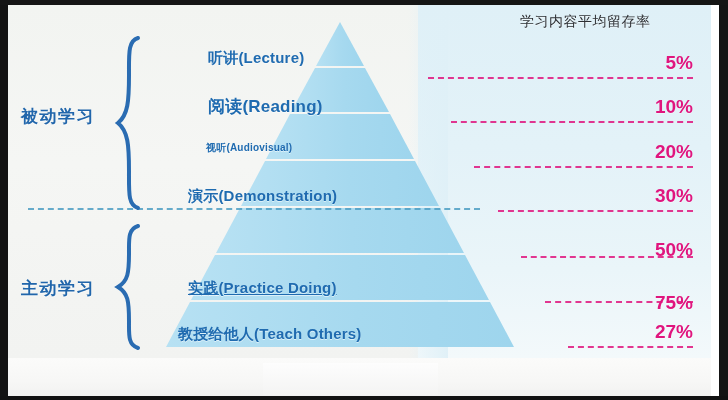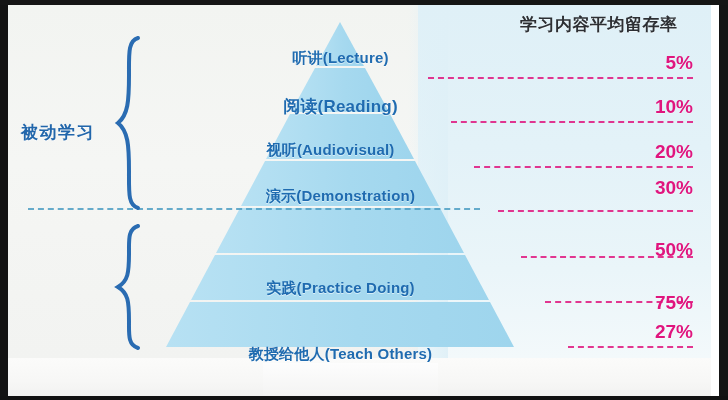--- a/index.html
+++ b/index.html
@@ -43,21 +43,20 @@
   
   .pyramid{position:absolute;left:0;top:0;width:711px;height:353px;}
   .pyramid svg{display:block;}
 
   
   .tier-label{
     position:absolute;
     color:#1f6bb0;
     font-weight:bold;
     white-space:nowrap;
-    text-align:center;
     text-shadow:0 1px 0 rgba(255,255,255,0.55);
     letter-spacing:.2px;
   }
 
   
   .brace{position:absolute;color:#2a6cb2;}
   .brace svg{display:block;}
   .side-label{
     position:absolute;color:#2166ab;font-weight:bold;font-size:17px;
     letter-spacing:1.5px;white-space:nowrap;
@@ -65,21 +64,21 @@
   }
 
   
   .divider{
     position:absolute;left:20px;top:203px;width:452px;height:0;
     border-top:2px dashed #4e9fc4;opacity:.85;
   }
 
   
   .right-header{
-    position:absolute;color:#2d2f33;font-weight:bold;font-size:17px;
+    position:absolute;color:#2d2f33;font-weight:normal;font-size:14px;
     white-space:nowrap;letter-spacing:.5px;
     text-shadow:0 1px 0 rgba(255,255,255,0.5);
   }
 
   
   .pct{
     position:absolute;color:#e0157e;font-weight:bold;font-size:19px;
     white-space:nowrap;text-align:right;
     text-shadow:0 1px 0 rgba(255,255,255,0.35);
   }
@@ -127,52 +126,53 @@
         <polygon points="232,203 432,203 456,248 208,248" fill="url(#tierGrad)"></polygon>
 
         <polygon points="207,250 457,250 481,295 183,295" fill="url(#tierGrad)"></polygon>
 
         <polygon points="182,297 482,297 506,342 158,342" fill="url(#tierGrad)"></polygon>
       </svg>
     </div>
 
     <div class="tier-label" style="left:200px;top:44px;width:265px;font-size:15px;">听讲(Lecture)</div>
     <div class="tier-label" style="left:200px;top:90px;width:265px;font-size:17px;">阅读(Reading)</div>
-    <div class="tier-label" style="left:180px;top:136px;width:285px;font-size:15px;">视听(Audiovisual)</div>
+    <div class="tier-label" style="left:198px;top:136px;width:285px;font-size:10px;">视听(Audiovisual)</div>
     <div class="tier-label" style="left:180px;top:182px;width:305px;font-size:15px;">演示(Demonstration)</div>
-    <div class="tier-label" style="left:180px;top:274px;width:305px;font-size:15px;">实践(Practice Doing)</div>
-    <div class="tier-label" style="left:170px;top:320px;width:325px;font-size:15px;margin-top:20px;">教授给他人(Teach Others)</div>
+    <div class="tier-label" style="left:180px;top:274px;width:305px;font-size:15px;text-decoration:underline;">实践(Practice Doing)</div>
+    <div class="tier-label" style="left:170px;top:320px;width:325px;font-size:15px;">教授给他人(Teach Others)</div>
 
     <div class="divider"></div>
 
     <div class="brace" style="left:104px;top:30px;">
       <svg width="34" height="176" viewBox="0 0 34 176" xmlns="http://www.w3.org/2000/svg">
         <path d="M26 3 C16 6, 17 18, 17 40 C17 66, 16 80, 6 88 C16 96, 17 110, 17 136 C17 158, 16 170, 26 173" fill="none" stroke="#2a6cb2" stroke-width="4" stroke-linecap="round"></path>
       </svg>
     </div>
-    <div class="side-label" style="left:13px;top:116px;">被动学习</div>
+    <div class="side-label" style="left:13px;top:100px;">被动学习</div>
 
     <div class="brace" style="left:104px;top:218px;">
       <svg width="34" height="128" viewBox="0 0 34 128" xmlns="http://www.w3.org/2000/svg">
         <path d="M26 3 C16 6, 17 16, 17 30 C17 50, 16 58, 6 64 C16 70, 17 78, 17 98 C17 112, 16 122, 26 125" fill="none" stroke="#2a6cb2" stroke-width="4" stroke-linecap="round"></path>
       </svg>
     </div>
+    <div class="side-label" style="left:13px;top:272px;">主动学习</div>
 
     <div class="right-header" style="left:512px;top:8px;">学习内容平均留存率</div>
 
     <div class="pct" style="left:600px;top:47px;width:85px;">5%</div>
     <div class="pct-line" style="left:420px;top:72px;width:265px;"></div>
 
     <div class="pct" style="left:600px;top:91px;width:85px;">10%</div>
     <div class="pct-line" style="left:443px;top:116px;width:242px;"></div>
 
     <div class="pct" style="left:600px;top:136px;width:85px;">20%</div>
     <div class="pct-line" style="left:466px;top:161px;width:219px;"></div>
 
-    <div class="pct" style="left:600px;top:172px;width:85px;">30%</div>
+    <div class="pct" style="left:600px;top:180px;width:85px;">30%</div>
     <div class="pct-line" style="left:490px;top:205px;width:195px;"></div>
 
     <div class="pct" style="left:600px;top:226px;width:85px;margin-top:8px;">50%</div>
     <div class="pct-line" style="left:513px;top:251px;width:172px;"></div>
 
     <div class="pct" style="left:600px;top:287px;width:85px;">75%</div>
     <div class="pct-line" style="left:537px;top:296px;width:148px;"></div>
 
     <div class="pct" style="left:600px;top:316px;width:85px;">27%</div>
     <div class="pct-line" style="left:560px;top:341px;width:125px;"></div>

